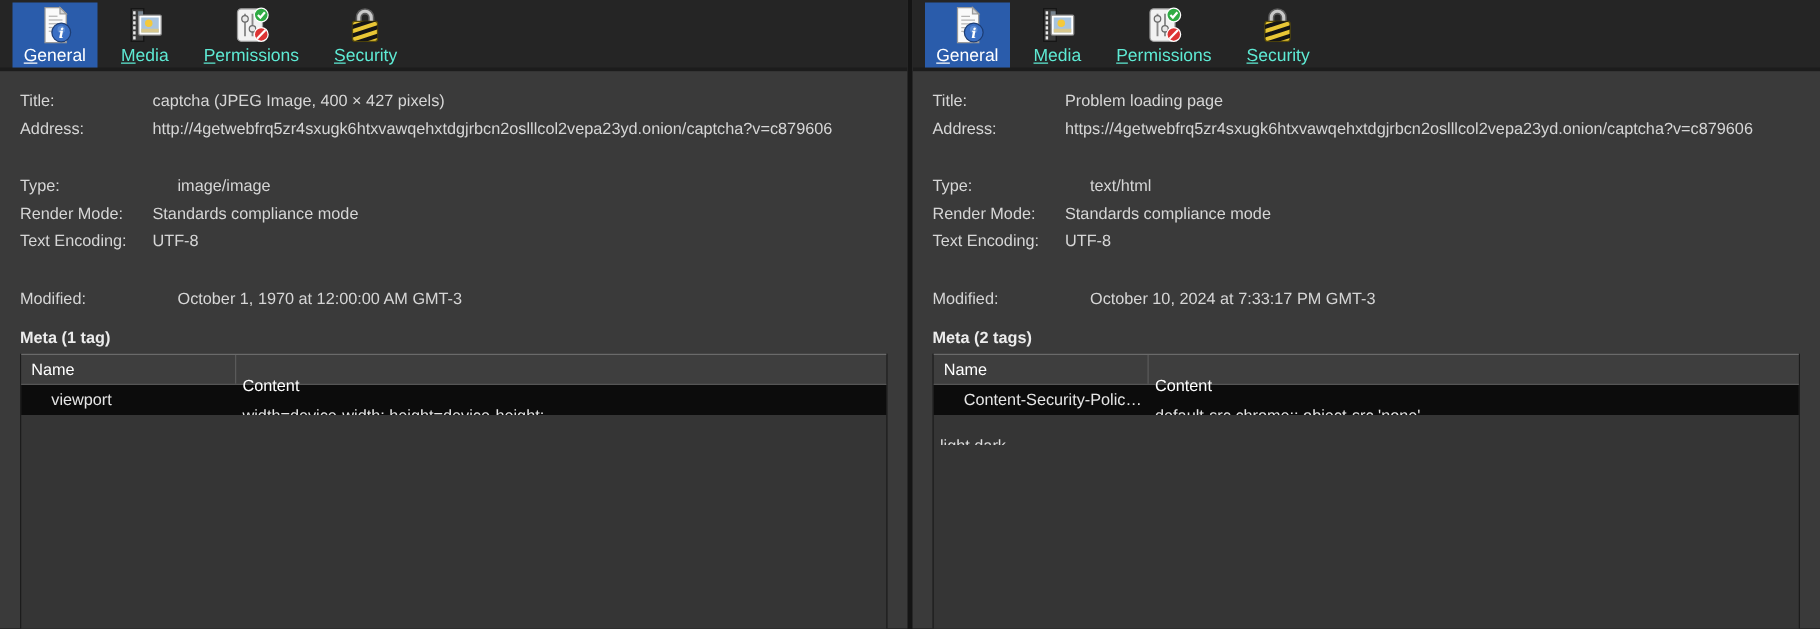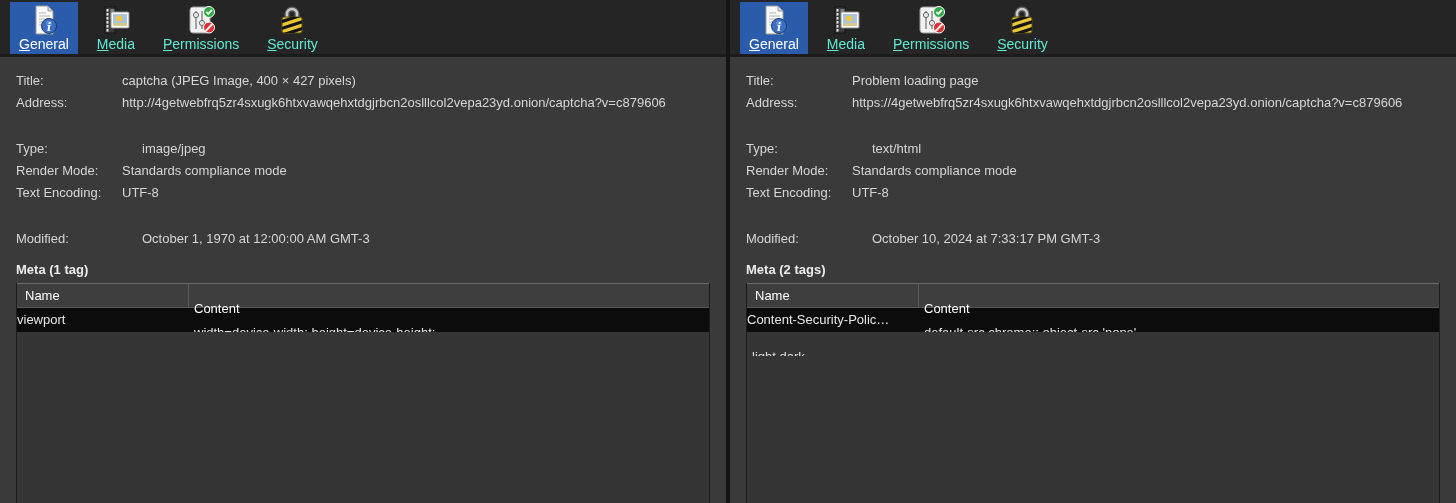--- a/index.html
+++ b/index.html
@@ -63,21 +63,21 @@
     border-top: 1px solid #6a6a6a;
     border-bottom: 1px solid #565656;
     color: #ffffff;
   }
   .th { font-size: 13px; line-height: 23px; }
   .th.name { width: 172px; padding-left: 8px; border-right: 1px solid #5a5a5a; }
   .th.content { flex: 1; padding-left: 5px; }
   .trow { display: flex; height: 24px; line-height: 24px; font-size: 13px; color: #dedede; }
   .trow.selected { background: #0c0c0c; color: #e6e6e6; }
   .td { white-space: nowrap; overflow: hidden; }
-  .td.name { width: 172px; padding-left: 0; text-overflow: ellipsis; }
+  .td.name { width: 172px; padding-left: 24px; text-overflow: ellipsis; }
   .td.content { flex: 1; padding-left: 5px; }
 </style>
 </head>
 <body>
 
 <div class="window left">
   <div class="tabbar">
     <div class="tab selected">
       <svg class="tab-icon" viewBox="0 0 32 32">
         <path d="M8 2h12l5 5v23H8z" fill="#fafafa" stroke="#9a9a9a"></path>
@@ -153,21 +153,21 @@
     <div class="field-row">
         <span class="flabel">Title:</span>
         <span class="fvalue">captcha (JPEG Image, 400 × 427 pixels)</span>
       </div>
     <div class="field-row">
         <span class="flabel">Address:</span>
         <span class="fvalue">http://4getwebfrq5zr4sxugk6htxvawqehxtdgjrbcn2oslllcol2vepa23yd.onion/captcha?v=c879606</span>
       </div>
     <div class="field-row gap">
         <span class="flabel">Type:</span>
-        <span class="fvalue">image/jpeg</span>
+        <span class="fvalue">image/image</span>
       </div>
     <div class="field-row">
         <span class="flabel">Render Mode:</span>
         <span class="fvalue">Standards compliance mode</span>
       </div>
     <div class="field-row">
         <span class="flabel">Text Encoding:</span>
         <span class="fvalue">UTF-8</span>
       </div>
     <div class="field-row gap">

